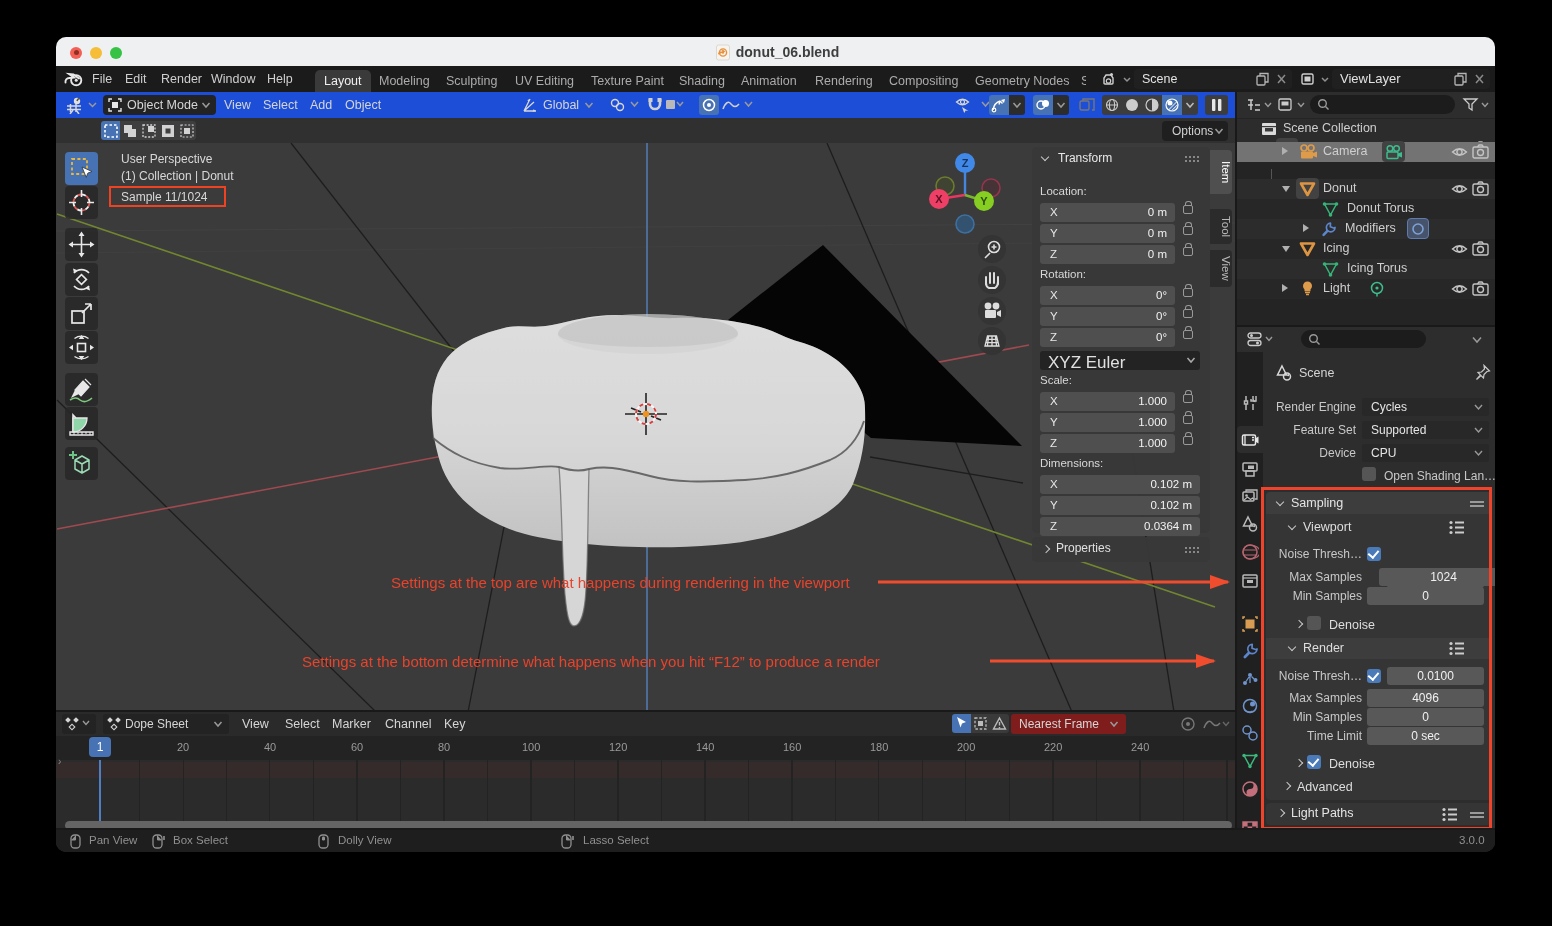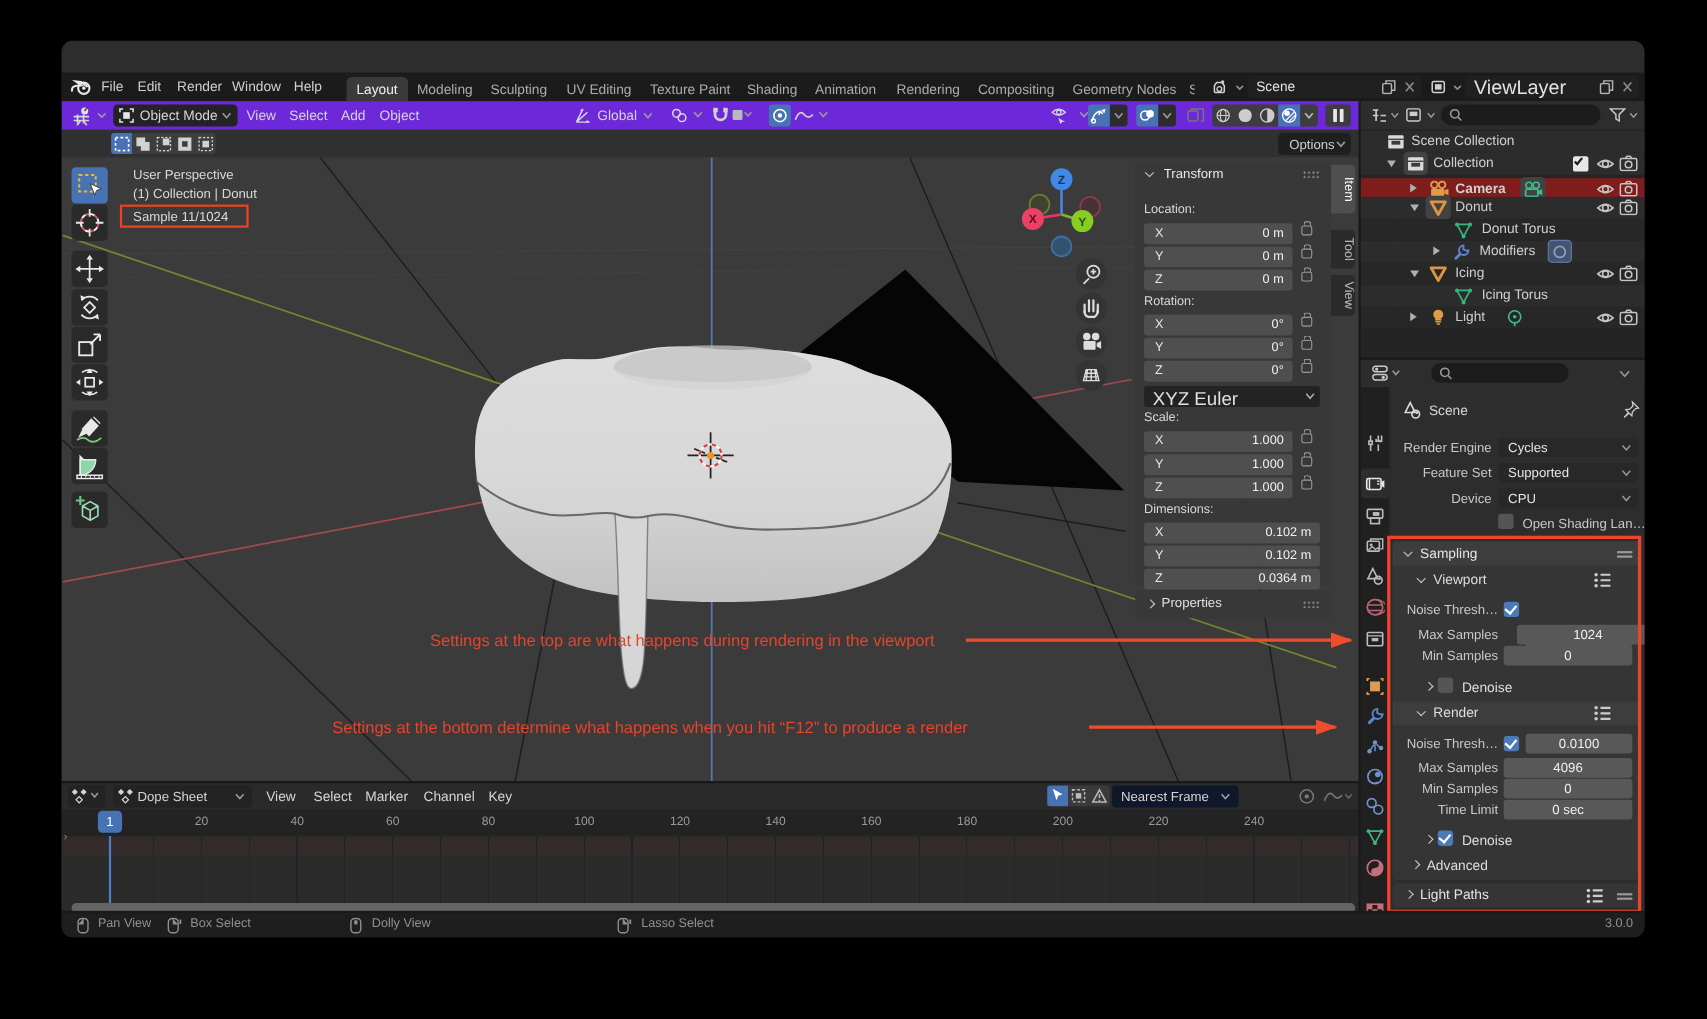--- a/index.html
+++ b/index.html
@@ -15,21 +15,21 @@
   font-size:14px; font-weight:bold; color:#3e3e3e; line-height:30px; }
 
 #menubar { position:absolute; left:0; top:29px; width:1439px; height:26px; background:#1b1b1b; }
 .menu { position:absolute; top:0; height:26px; line-height:26px; font-size:12.5px; color:#cfcfcf; }
 .tab { position:absolute; top:4px; height:22px; line-height:22px; font-size:12.5px; color:#ababab;
   padding:0 9px; border-radius:5px 5px 0 0; white-space:nowrap; }
 .tab.active { background:#3a3a3a; color:#f0f0f0; }
 
 .hdr-text { font-size:12.5px; color:#d5d5d5; }
 
-#vp-header { position:absolute; left:0; top:55px; width:1180px; height:26px; background:#6d28d9; }
+#vp-header { position:absolute; left:0; top:55px; width:1180px; height:26px; background:#1d4ed8; }
 #toolbar-settings { position:absolute; left:0; top:81px; width:1180px; height:25px; background:#303030; }
 #vp-canvas { position:absolute; left:0; top:106px; width:1180px; height:569px; background:#3b3b3b; overflow:hidden; }
 
 #dope { position:absolute; left:0; top:675px; width:1180px; height:118px; background:#2b2b2b; }
 #dope-header { position:absolute; left:0; top:0; width:1180px; height:24px; background:#2a2a2a; }
 #dope-ruler { position:absolute; left:0; top:24px; width:1180px; height:24px; background:#232323; }
 #dope-body { position:absolute; left:0; top:48px; width:1180px; height:62px; background:#2b2b2b; overflow:hidden; }
 
 #statusbar { position:absolute; left:0; top:793px; width:1439px; height:22px; background:#1e1e1e;
   color:#909090; font-size:11.5px; }
@@ -72,20 +72,34 @@
 .lock:before { content:""; position:absolute; left:1px; top:-5px; width:4.5px; height:4px; border:1.4px solid #999; border-bottom:none; border-radius:3px 3px 0 0; }
 .tbtn { position:absolute; left:9px; width:33px; height:33px; background:rgba(40,40,40,0.85); border-radius:4px; }
 .rnum { position:absolute; top:5px; font-size:11px; color:#9a9a9a; }
 .cv { position:absolute; width:6px; height:6px; border:solid #c8c8c8; border-width:0 1.6px 1.6px 0; }
 .cv.down { transform:rotate(45deg); }
 .cv.right { transform:rotate(-45deg); }
 </style>
 </head>
 <body>
 <div id="win">
+  <div id="titlebar">
+    <div class="tl" style="left:14px; background:#f45f55;">
+        <div style="position:absolute;left:3.5px;top:3.5px;width:5px;height:5px;border-radius:50%;background:#8e2f24;"></div>
+      </div>
+    <div class="tl" style="left:34px; background:#f5bd38;"></div>
+    <div class="tl" style="left:54px; background:#35c245;"></div>
+    <div id="title" style="text-indent:24px;">donut_06.blend</div>
+    <svg class="abs" style="left:660px;top:7px;" width="14" height="17" viewBox="0 0 14 17">
+      <rect x="0.5" y="1" width="13" height="15" rx="2" fill="#f7f3ee" stroke="#d8d2c8" stroke-width="0.8"></rect>
+      <circle cx="7" cy="8.5" r="3.6" fill="none" stroke="#e8903c" stroke-width="1.4"></circle>
+      <circle cx="7" cy="8.5" r="1.2" fill="#e8903c"></circle>
+      <path d="M2 10.5 Q2 8 4.8 7.6 L7 7.4 L4.5 5.5 L7 5.8 L9.5 7.6" fill="#e8903c" stroke="none"></path>
+    </svg>
+  </div>
   <div id="menubar">
     <svg class="abs" style="left:8px;top:3px;" width="22" height="20" viewBox="0 0 22 20">
       <circle cx="12.2" cy="11.2" r="5.1" fill="none" stroke="#e8e8e8" stroke-width="1.9"></circle>
       <circle cx="12.2" cy="11.2" r="1.5" fill="#e8e8e8"></circle>
       <path d="M 1.5 13.5 Q 1 9.5 5.5 9.0 L 10 8.6 L 5 5 L 9.5 5.5 L 15 9.5" fill="none" stroke="#e8e8e8" stroke-width="1.9" stroke-linecap="round"></path>
     </svg>
     <div class="menu" style="left:36px;">File</div>
     <div class="menu" style="left:69px;">Edit</div>
     <div class="menu" style="left:105px;">Render</div>
     <div class="menu" style="left:155px;">Window</div>
@@ -114,21 +128,21 @@
         <path d="M6 4 L6 1.5 L14 1.5 L14 10 L11 10" fill="none" stroke="#b5b5b5" stroke-width="1.3"></path>
         <path d="M24 3 L31 11 M31 3 L24 11" stroke="#8a8a8a" stroke-width="1.5"></path>
       </svg>
     </div>
     <svg class="abs" style="left:1244px;top:5px;" width="30" height="17" viewBox="0 0 30 17">
       <rect x="2" y="3" width="11" height="10" rx="1.5" fill="none" stroke="#cfcfcf" stroke-width="1.4"></rect>
       <rect x="4.5" y="5.5" width="6" height="5" fill="#cfcfcf"></rect>
       <path d="M22 7 l3 3 l3 -3" fill="none" stroke="#909090" stroke-width="1.5"></path>
     </svg>
     <div class="abs" style="left:1276px;top:3px;width:158px;height:20px;background:#202020;border-radius:4px;">
-      <div class="abs" style="left:8px;top:0;line-height:20px;font-size:18px;color:#e2e2e2;">ViewLayer</div>
+      <div class="abs" style="left:8px;top:0;line-height:20px;font-size:13px;color:#e2e2e2;">ViewLayer</div>
       <svg class="abs" style="left:120px;top:3px;" width="34" height="14" viewBox="0 0 34 14">
         <rect x="3" y="4" width="8" height="9" rx="1" fill="none" stroke="#b5b5b5" stroke-width="1.3"></rect>
         <path d="M6 4 L6 1.5 L14 1.5 L14 10 L11 10" fill="none" stroke="#b5b5b5" stroke-width="1.3"></path>
         <path d="M24 3 L31 11 M31 3 L24 11" stroke="#8a8a8a" stroke-width="1.5"></path>
       </svg>
     </div>
   </div>
   <div id="vp-header">
     <svg class="abs" style="left:8px;top:4px;" width="34" height="18" viewBox="0 0 34 18">
       <circle cx="13" cy="5" r="3.2" fill="#e0e0e0"></circle>
@@ -582,21 +596,21 @@
             <path d="M7.5 2 L13.5 13 h-12 z" fill="none" stroke="#bbb" stroke-width="1.4"></path>
             <path d="M7.5 6 v3.5 M7.5 11 v1.4" stroke="#bbb" stroke-width="1.4"></path>
           </svg>
       </div>
       <div class="abs" style="left:961px;top:2px;">
         <svg width="30" height="20" viewBox="0 0 30 20">
             <path d="M2 4 h13 l-5 5 v7 l-3 -2 v-5 z" fill="none" stroke="#ccc" stroke-width="1.3"></path>
             <path d="M20 8 l3 3.5 l3 -3.5" fill="none" stroke="#999" stroke-width="1.4"></path>
           </svg>
       </div>
-      <div class="abs" style="left:955px;top:2px;width:115px;height:20px;background:#0f172a;border-radius:3px;">
+      <div class="abs" style="left:955px;top:2px;width:115px;height:20px;background:#7f1d1d;border-radius:3px;">
         <div class="abs" style="left:8px;top:0;line-height:20px;font-size:12px;color:#d5d5d5;">Nearest Frame</div>
         <svg class="abs" style="left:98px;top:7px;" width="10" height="7" viewBox="0 0 10 7">
             <path d="M1.5 1 l3.5 4 l3.5 -4" fill="none" stroke="#999" stroke-width="1.5"></path>
           </svg>
       </div>
       <div class="abs" style="left:1122px;top:2px;">
         <svg width="55" height="20" viewBox="0 0 55 20">
           <circle cx="10" cy="10" r="6" fill="none" stroke="#777" stroke-width="1.4"></circle>
             <circle cx="10" cy="10" r="2" fill="#777"></circle>
           <path d="M26 14 Q30 4 34 9 T42 9" fill="none" stroke="#777" stroke-width="1.5"></path>
@@ -673,21 +687,21 @@
         <svg class="abs eye" style="left:214px;top:3px;" width="17" height="14" viewBox="0 0 17 14">
             <path d="M1.5 7 Q8.5 0.5 15.5 7 Q8.5 13.5 1.5 7 z" fill="none" stroke="#c4c4c4" stroke-width="1.4"></path>
             <circle cx="8.5" cy="7" r="2.6" fill="none" stroke="#c4c4c4" stroke-width="1.4"></circle>
           </svg>
         <svg class="abs" style="left:235px;top:2px;" width="17" height="15" viewBox="0 0 17 15">
             <rect x="1" y="3" width="15" height="11" rx="1.5" fill="none" stroke="#c4c4c4" stroke-width="1.4"></rect>
             <path d="M5.5 3 l1.5 -2 h3 l1.5 2" fill="none" stroke="#c4c4c4" stroke-width="1.3"></path>
             <circle cx="8.5" cy="8.5" r="3" fill="none" stroke="#c4c4c4" stroke-width="1.4"></circle>
           </svg>
       </div>
-      <div class="orow" style="top:44px;background:#7f1d1d;font-weight:bold;">
+      <div class="orow" style="top:24px;background:#737373;">
         <div class="oarr closed" style="left:45px;"></div>
         <svg class="abs" style="left:62px;top:2px;" width="18" height="16" viewBox="0 0 18 16">
           <circle cx="5" cy="4" r="3" fill="none" stroke="#de9b4a" stroke-width="1.7"></circle>
             <circle cx="12" cy="4" r="3" fill="none" stroke="#de9b4a" stroke-width="1.7"></circle>
           <rect x="2" y="7.5" width="12" height="7" rx="1" fill="#de9b4a"></rect>
             <path d="M14 9 l4 -1.5 v6 l-4 -1.5 z" fill="#de9b4a"></path>
         </svg>
         <div class="otext" style="left:86px;">Camera</div>
         <div class="abs" style="left:145px;top:-1px;width:23px;height:21px;background:#424242;border-radius:4px;"></div>
         <svg class="abs" style="left:148px;top:2px;" width="18" height="16" viewBox="0 0 18 16">

